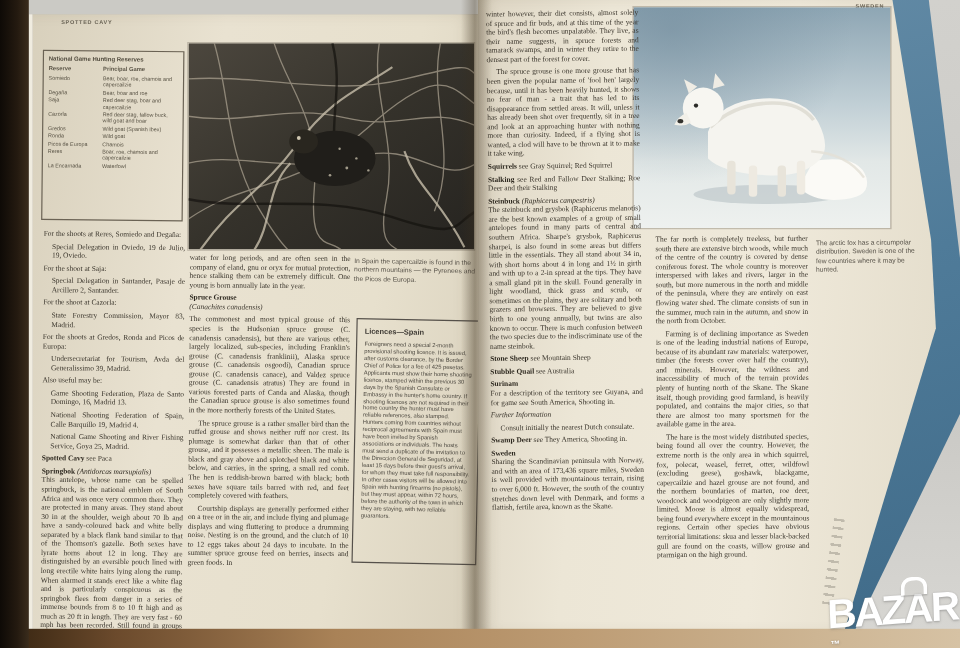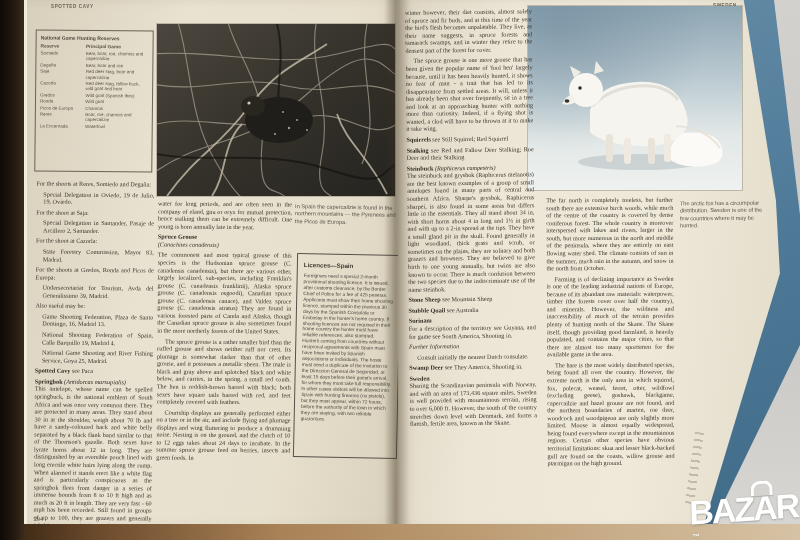--- a/index.html
+++ b/index.html
@@ -14,21 +14,21 @@
   .bg-wood{position:absolute;left:0;top:524px;width:800px;height:16px;z-index:6;
            background:linear-gradient(90deg,#33220f,#6b4a2c 12%,#a98257 35%,#bd9c74 60%,#cdb593 85%,#d6c2a4);}
   .bg-left-dark{position:absolute;left:0;top:0;width:24px;height:540px;z-index:7;
            background:linear-gradient(90deg,#0e0a06,#241a10 60%,#3a2c1c);}
   .gutter{position:absolute;left:384px;top:0;width:26px;height:526px;z-index:4;
            background:linear-gradient(90deg,rgba(60,48,30,0) 0,rgba(60,48,30,.35) 45%,rgba(60,48,30,.18) 60%,rgba(60,48,30,0) 100%);}
   
   .page{position:absolute;top:0;z-index:3;overflow:hidden;}
   .page-left{left:24px;width:374px;height:527px;
       background:linear-gradient(100deg,#d8d0bc,#e9e2d1 35%,#e7e0cd 70%,#d9d1bd);
-      border-left:3px solid #f0ece0;box-shadow:inset -14px 0 18px -10px rgba(70,55,30,.35);}
+      border-left:3px solid #f0ece0;box-shadow:inset -14px 0 18px -10px rgba(70,55,30,.35);margin-top:12px;}
   .page-right{left:398px;width:402px;height:526px;
       background:linear-gradient(95deg,#ded6c4,#ece6d6 25%,#efe9da 60%,#e2dbc9);
       clip-path:polygon(0 0,86% 0,94% 38%,95% 52%,76% 100%,0 100%);
       box-shadow:inset 12px 0 16px -10px rgba(70,55,30,.4);}
   .running-head{position:absolute;font-family:"Liberation Sans",sans-serif;
       font-size:4.6px;letter-spacing:.6px;color:#6b6557;font-weight:bold;}
   .rh-left{left:24px;top:4px;}
   .rh-right{left:315px;top:3px;}
   .pageno{position:absolute;left:7px;bottom:5px;font-size:6px;color:#50493c;}
   
@@ -260,21 +260,21 @@
         <rect x="136" y="128" width="7" height="28" rx="3" fill="#efebe2"></rect>
         <path d="M148,120 q30,2 44,22" fill="none" stroke="#e3e0d6" stroke-width="2" opacity=".8"></path>
       </svg>
     </div>
 
     <div class="caption capR">The arctic fox has a circumpolar distribution. Sweden is one of the few countries where it may be hunted.</div>
 
     <div class="col colR1">
       <p>winter however, their diet consists, almost solely of spruce and fir buds, and at this time of the year the bird's flesh becomes unpalatable. They live, as their name suggests, in spruce forests and tamarack swamps, and in winter they retire to the densest part of the forest for cover.</p>
       <p class="indent">The spruce grouse is one more grouse that has been given the popular name of 'fool hen' largely because, until it has been heavily hunted, it shows no fear of man - a trait that has led to its disappearance from settled areas. It will, unless it has already been shot over frequently, sit in a tree and look at an approaching hunter with nothing more than curiosity. Indeed, if a flying shot is wanted, a clod will have to be thrown at it to make it take wing.</p>
-      <p class="xref"><b>Squirrels</b><span> see Still Squirrel; Red Squirrel</span></p>
+      <p class="xref"><b>Squirrels</b><span> see Gray Squirrel; Red Squirrel</span></p>
       <p class="xref"><b>Stalking</b><span> see Red and Fallow Deer Stalking; Roe Deer and their Stalking</span></p>
       <p class="headline tight"><b>Steinbuck</b><i> (Raphicerus campestris)</i></p>
       <p>The steinbuck and grysbok (Raphicerus melanotis) are the best known examples of a group of small antelopes found in many parts of central and southern Africa. Sharpe's grysbok, Raphicerus sharpei, is also found in some areas but differs little in the essentials. They all stand about 34 in, with short horns about 4 in long and 1½ in girth and with up to a 2-in spread at the tips. They have a small gland pit in the skull. Found generally in light woodland, thick grass and scrub, or sometimes on the plains, they are solitary and both grazers and browsers. They are believed to give birth to one young annually, but twins are also known to occur. There is much confusion between the two species due to the indiscriminate use of the name steinbok.</p>
       <p class="xref"><b>Stone Sheep</b><span> see Mountain Sheep</span></p>
       <p class="xref"><b>Stubble Quail</b><span> see Australia</span></p>
       <p class="headline tight">Surinam</p>
       <p>For a description of the territory see Guyana, and for game see South America, Shooting in.</p>
       <p class="subhead-italic">Further Information</p>
       <p class="indent">Consult initially the nearest Dutch consulate.</p>
       <p class="xref"><b>Swamp Deer</b><span> see They America, Shooting in.</span></p>

